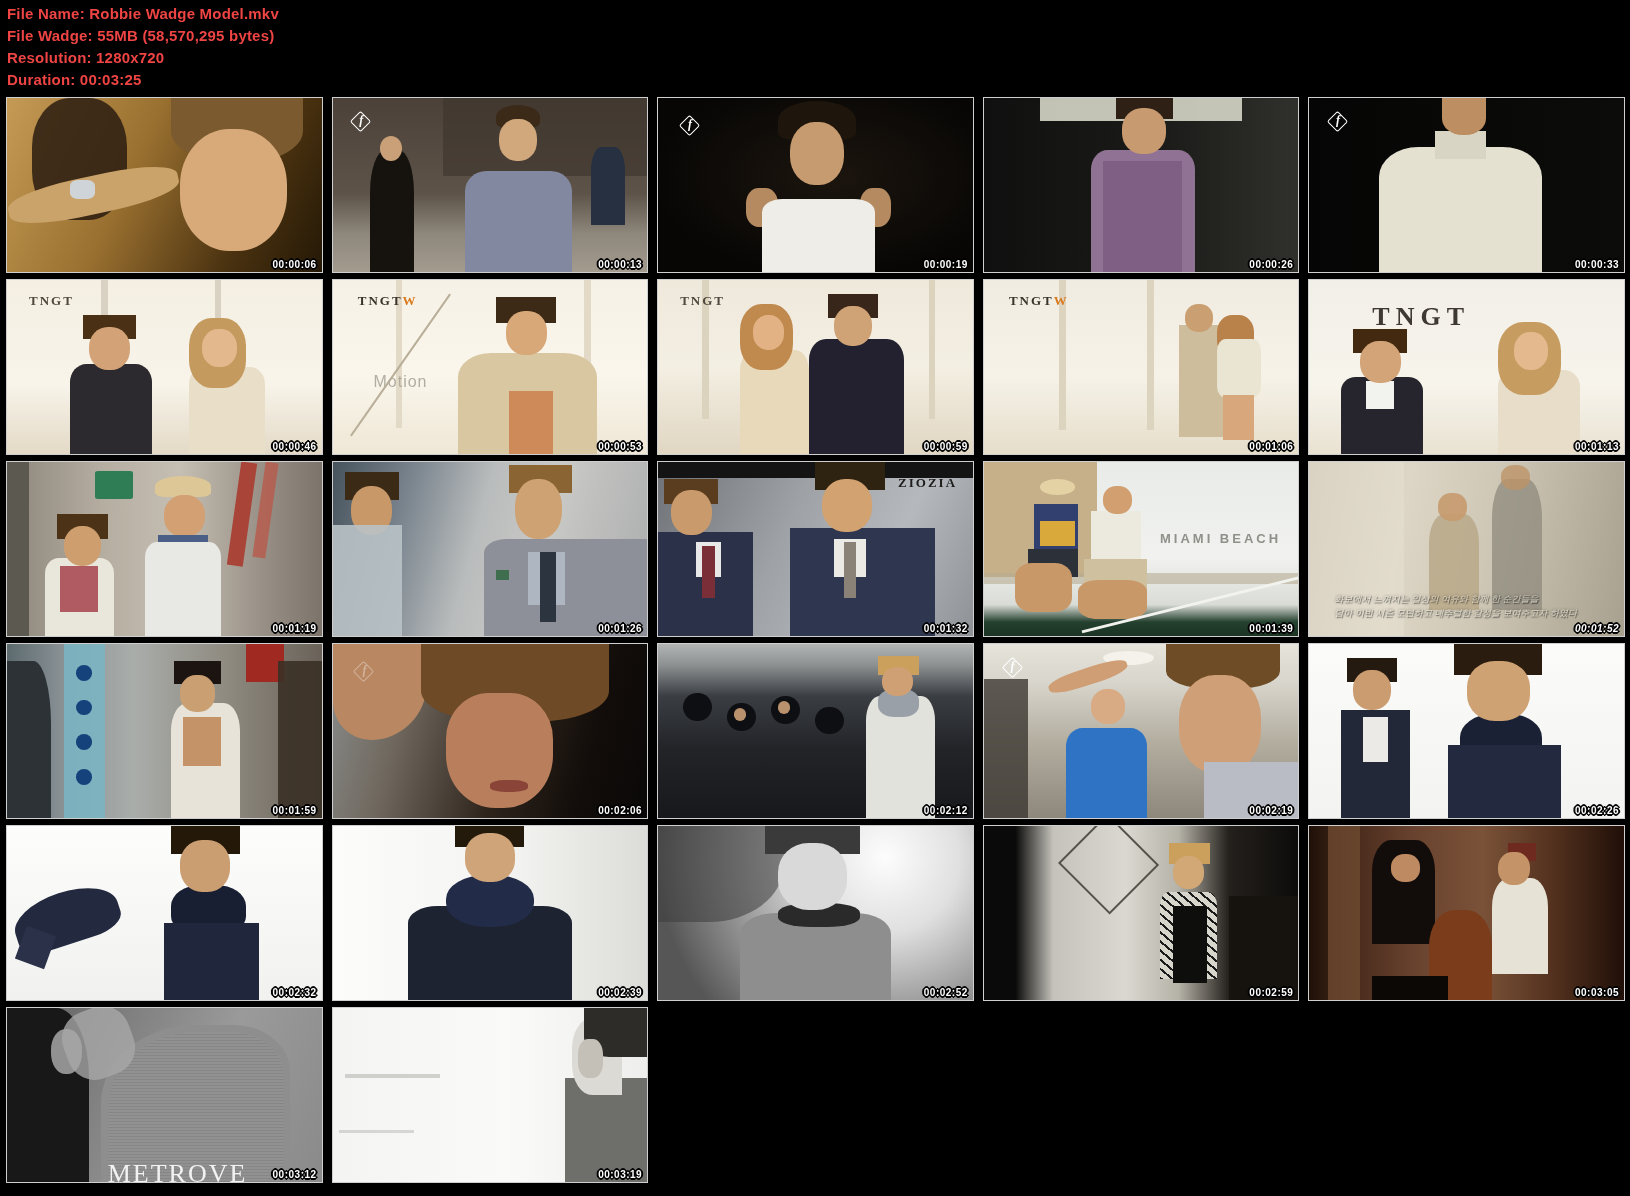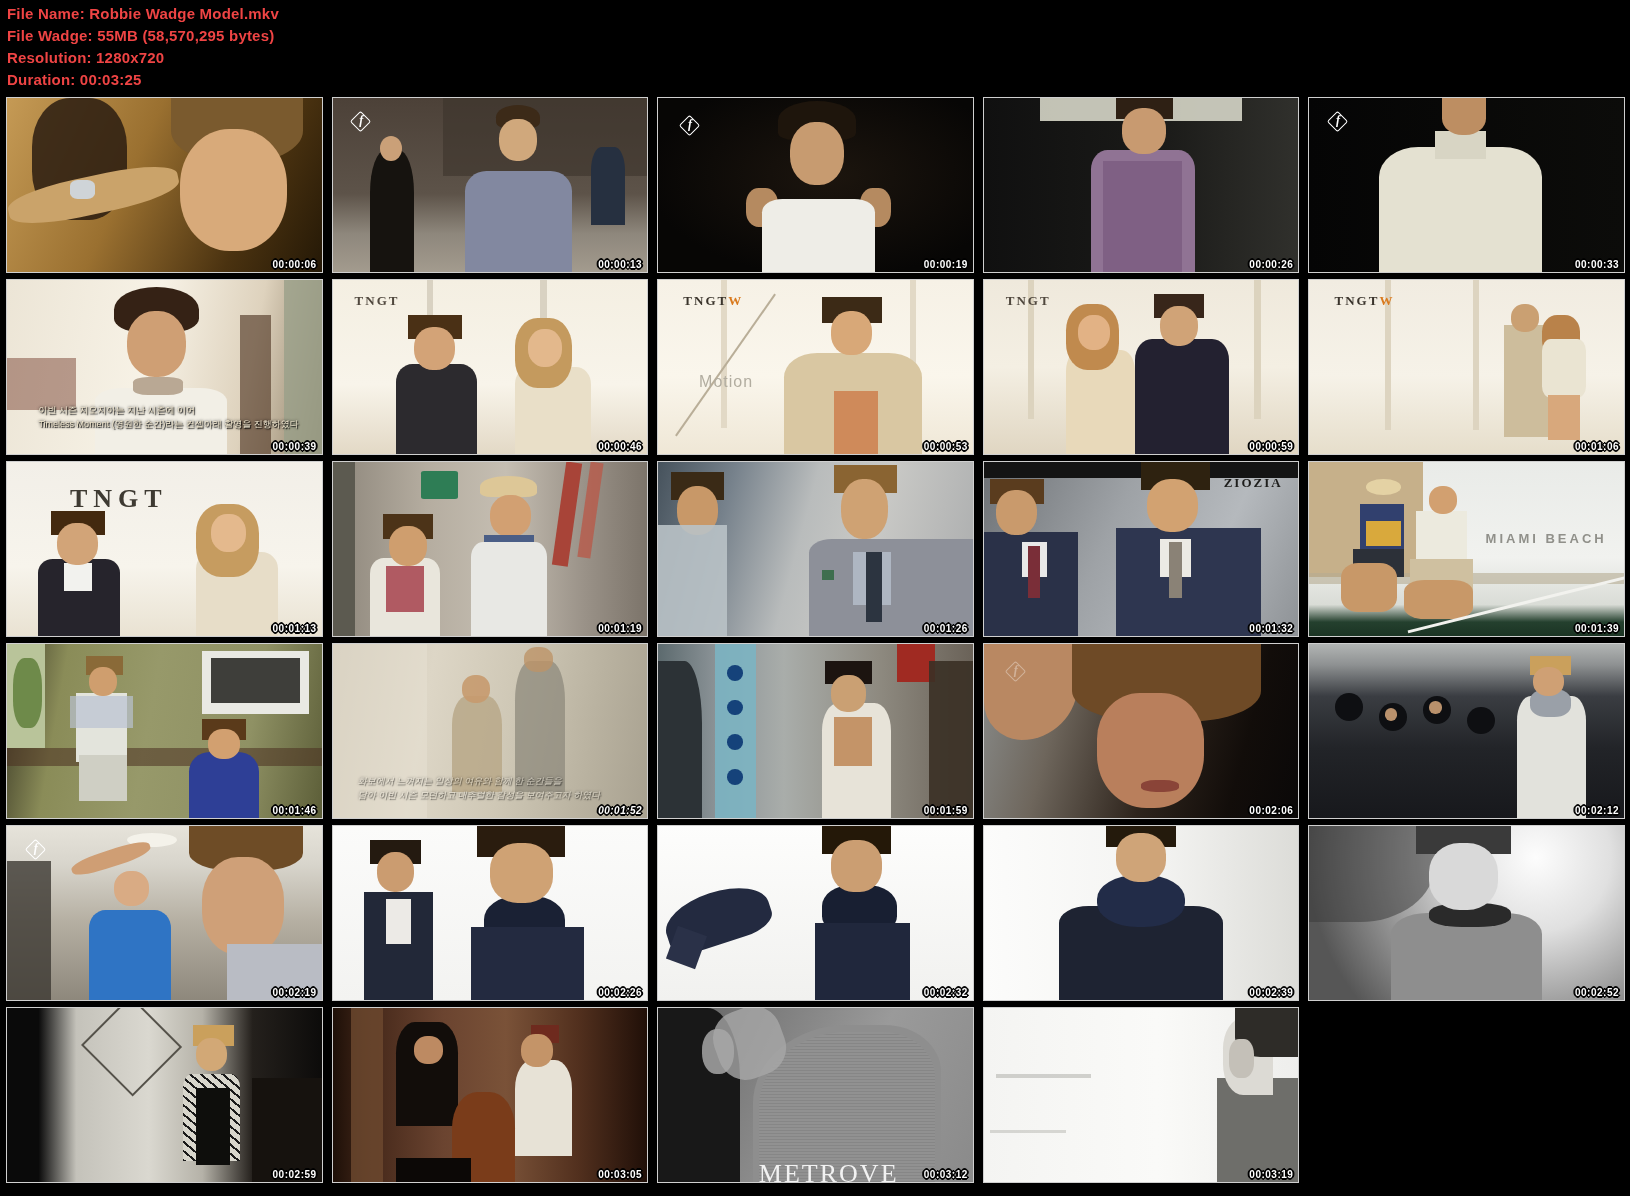--- a/index.html
+++ b/index.html
@@ -85,34 +85,20 @@
     <div class="thumb" style="background: linear-gradient(90deg, rgb(5, 5, 5) 0%, rgb(12, 12, 10) 100%);">
       <div class="shape" style="left: 22%; top: 28%; width: 52%; height: 72%; background: rgb(228, 225, 209); border-radius: 24% 24% 0px 0px;"></div>
       <div class="shape" style="left: 40%; top: 19%; width: 16%; height: 16%; background: rgb(216, 213, 196);"></div>
       <div class="shape" style="left: 42%; top: 0%; width: 14%; height: 21%; background: rgb(189, 142, 98); border-radius: 0px 0px 46% 46%;"></div>
       <div class="diamond-logo" style="left: 5%; top: 7%;">
         <span class="dia"></span>
         <span class="dia-f">f</span>
       </div>
       <div class="timestamp">00:00:33</div>
     </div>
-    <div class="thumb" style="background: linear-gradient(100deg, rgb(236, 229, 214) 0%, rgb(247, 242, 230) 45%, rgb(222, 210, 189) 75%, rgb(138, 123, 98) 100%);">
-      <div class="shape" style="left: 88%; top: 0%; width: 12%; height: 100%; background: rgb(154, 160, 138); opacity: 0.8;"></div>
-      <div class="shape" style="left: 74%; top: 20%; width: 10%; height: 80%; background: rgb(92, 68, 50); opacity: 0.7;"></div>
-      <div class="shape" style="left: 0%; top: 45%; width: 22%; height: 30%; background: rgb(122, 68, 52); opacity: 0.5;"></div>
-      <div class="shape" style="left: 28%; top: 62%; width: 42%; height: 38%; background: rgb(242, 239, 230); border-radius: 20% 20% 0px 0px;"></div>
-      <div class="shape" style="left: 34%; top: 4%; width: 27%; height: 26%; background: rgb(53, 34, 21); border-radius: 50% 50% 30% 30%;"></div>
-      <div class="shape" style="left: 38%; top: 18%; width: 19%; height: 38%; background: rgb(207, 159, 116); border-radius: 46%;"></div>
-      <div class="shape" style="left: 40%; top: 56%; width: 16%; height: 10%; background: rgb(185, 168, 148); border-radius: 30%;"></div>
-      <div class="ov caption" style="left: 10%; bottom: 13%; color: rgb(242, 232, 208);">
-        <div>이번 시즌 지오지아는 지난 시즌에 이어</div>
-        <div>Timeless Moment (영원한 순간)라는 컨셉아래 촬영을 진행하였다</div>
-      </div>
-      <div class="timestamp">00:00:39</div>
-    </div>
     <div class="thumb" style="background: linear-gradient(rgb(244, 239, 226) 0%, rgb(248, 244, 234) 60%, rgb(227, 217, 198) 100%);">
       <div class="shape" style="left: 30%; top: 0%; width: 2%; height: 70%; background: rgb(217, 210, 194);"></div>
       <div class="shape" style="left: 66%; top: 0%; width: 2%; height: 70%; background: rgb(217, 210, 194);"></div>
       <div class="shape" style="left: 20%; top: 48%; width: 26%; height: 52%; background: rgb(44, 42, 46); border-radius: 20% 20% 0px 0px;"></div>
       <div class="shape" style="left: 24%; top: 20%; width: 17%; height: 14%; background: rgb(74, 48, 21);"></div>
       <div class="shape" style="left: 26%; top: 27%; width: 13%; height: 25%; background: rgb(211, 163, 119); border-radius: 46%;"></div>
       <div class="shape" style="left: 58%; top: 50%; width: 24%; height: 50%; background: rgb(233, 223, 200); border-radius: 20% 20% 0px 0px;"></div>
       <div class="shape" style="left: 58%; top: 22%; width: 18%; height: 40%; background: rgb(196, 154, 94); border-radius: 40%;"></div>
       <div class="shape" style="left: 62%; top: 28%; width: 11%; height: 22%; background: rgb(227, 184, 140); border-radius: 46%;"></div>
       <div class="ov serif" style="left: 7%; top: 8%; color: rgb(80, 72, 62); font-size: 13px; letter-spacing: 2px; font-weight: 700;">TNGT</div>
@@ -215,36 +201,20 @@
       <div class="shape" style="left: 14%; top: 50%; width: 16%; height: 16%; background: rgb(44, 48, 56);"></div>
       <div class="shape" style="left: 10%; top: 58%; width: 18%; height: 28%; background: rgb(200, 152, 104); border-radius: 30%;"></div>
       <div class="shape" style="left: 34%; top: 28%; width: 16%; height: 34%; background: rgb(236, 234, 222);"></div>
       <div class="shape" style="left: 38%; top: 14%; width: 9%; height: 16%; background: rgb(210, 160, 112); border-radius: 46%;"></div>
       <div class="shape" style="left: 32%; top: 56%; width: 20%; height: 18%; background: rgb(207, 192, 160);"></div>
       <div class="shape" style="left: 30%; top: 68%; width: 22%; height: 22%; background: rgb(200, 152, 104); border-radius: 30%;"></div>
       <div class="shape" style="left: 30%; top: 78%; width: 85%; height: 3px; background: rgb(242, 242, 238); transform: rotate(-14deg);"></div>
       <div class="ov" style="left: 56%; top: 40%; color: rgb(144, 144, 138); font-size: 13px; letter-spacing: 3px; font-weight: 700;">MIAMI BEACH</div>
       <div class="timestamp">00:01:39</div>
     </div>
-    <div class="thumb" style="background: linear-gradient(100deg, rgb(60, 58, 38) 0%, rgb(138, 140, 88) 18%, rgb(151, 153, 106) 45%, rgb(143, 145, 100) 75%, rgb(92, 94, 56) 100%);">
-      <div class="shape" style="left: 0%; top: 0%; width: 12%; height: 60%; background: rgb(185, 196, 154);"></div>
-      <div class="shape" style="left: 2%; top: 8%; width: 9%; height: 40%; background: rgb(110, 138, 74); border-radius: 40%;"></div>
-      <div class="shape" style="left: 0%; top: 60%; width: 100%; height: 10%; background: rgb(74, 48, 32); opacity: 0.55;"></div>
-      <div class="shape" style="left: 62%; top: 4%; width: 34%; height: 36%; background: rgb(233, 233, 227);"></div>
-      <div class="shape" style="left: 65%; top: 8%; width: 28%; height: 26%; background: rgb(62, 62, 58);"></div>
-      <div class="shape" style="left: 22%; top: 28%; width: 16%; height: 40%; background: rgb(227, 228, 220);"></div>
-      <div class="shape" style="left: 20%; top: 30%; width: 20%; height: 18%; background: rgb(185, 194, 210); opacity: 0.7;"></div>
-      <div class="shape" style="left: 23%; top: 64%; width: 15%; height: 26%; background: rgb(207, 207, 196);"></div>
-      <div class="shape" style="left: 25%; top: 7%; width: 12%; height: 11%; background: rgb(138, 106, 56);"></div>
-      <div class="shape" style="left: 26%; top: 13%; width: 9%; height: 17%; background: rgb(207, 158, 110); border-radius: 46%;"></div>
-      <div class="shape" style="left: 58%; top: 62%; width: 22%; height: 38%; background: rgb(46, 63, 150); border-radius: 30% 30% 0px 0px;"></div>
-      <div class="shape" style="left: 62%; top: 43%; width: 14%; height: 12%; background: rgb(90, 58, 26);"></div>
-      <div class="shape" style="left: 64%; top: 49%; width: 10%; height: 17%; background: rgb(210, 160, 112); border-radius: 46%;"></div>
-      <div class="timestamp">00:01:46</div>
-    </div>
     <div class="thumb" style="background: linear-gradient(100deg, rgb(204, 196, 178) 0%, rgb(221, 214, 198) 30%, rgb(207, 200, 182) 55%, rgb(185, 178, 160) 80%, rgb(168, 161, 144) 100%); font-style: italic;">
       <div class="shape" style="left: 0%; top: 0%; width: 30%; height: 100%; background: rgb(232, 226, 212); opacity: 0.5;"></div>
       <div class="shape" style="left: 38%; top: 30%; width: 16%; height: 55%; background: rgb(185, 168, 136); border-radius: 30% 30% 0px 0px; opacity: 0.85;"></div>
       <div class="shape" style="left: 41%; top: 18%; width: 9%; height: 16%; background: rgb(198, 154, 110); border-radius: 46%; opacity: 0.9;"></div>
       <div class="shape" style="left: 58%; top: 10%; width: 16%; height: 75%; background: rgb(141, 138, 124); border-radius: 30% 30% 0px 0px; opacity: 0.75;"></div>
       <div class="shape" style="left: 61%; top: 2%; width: 9%; height: 14%; background: rgb(189, 148, 104); border-radius: 46%; opacity: 0.8;"></div>
       <div class="ov caption" style="left: 8%; bottom: 9%; color: rgb(244, 239, 226); opacity: 0.55;">
         <div>화보에서 느껴지는 일상의 여유와 함께 한 순간들을</div>
         <div>담아 이번 시즌 모던하고 내추럴한 감성을 보여주고자 하였다</div>
       </div>

